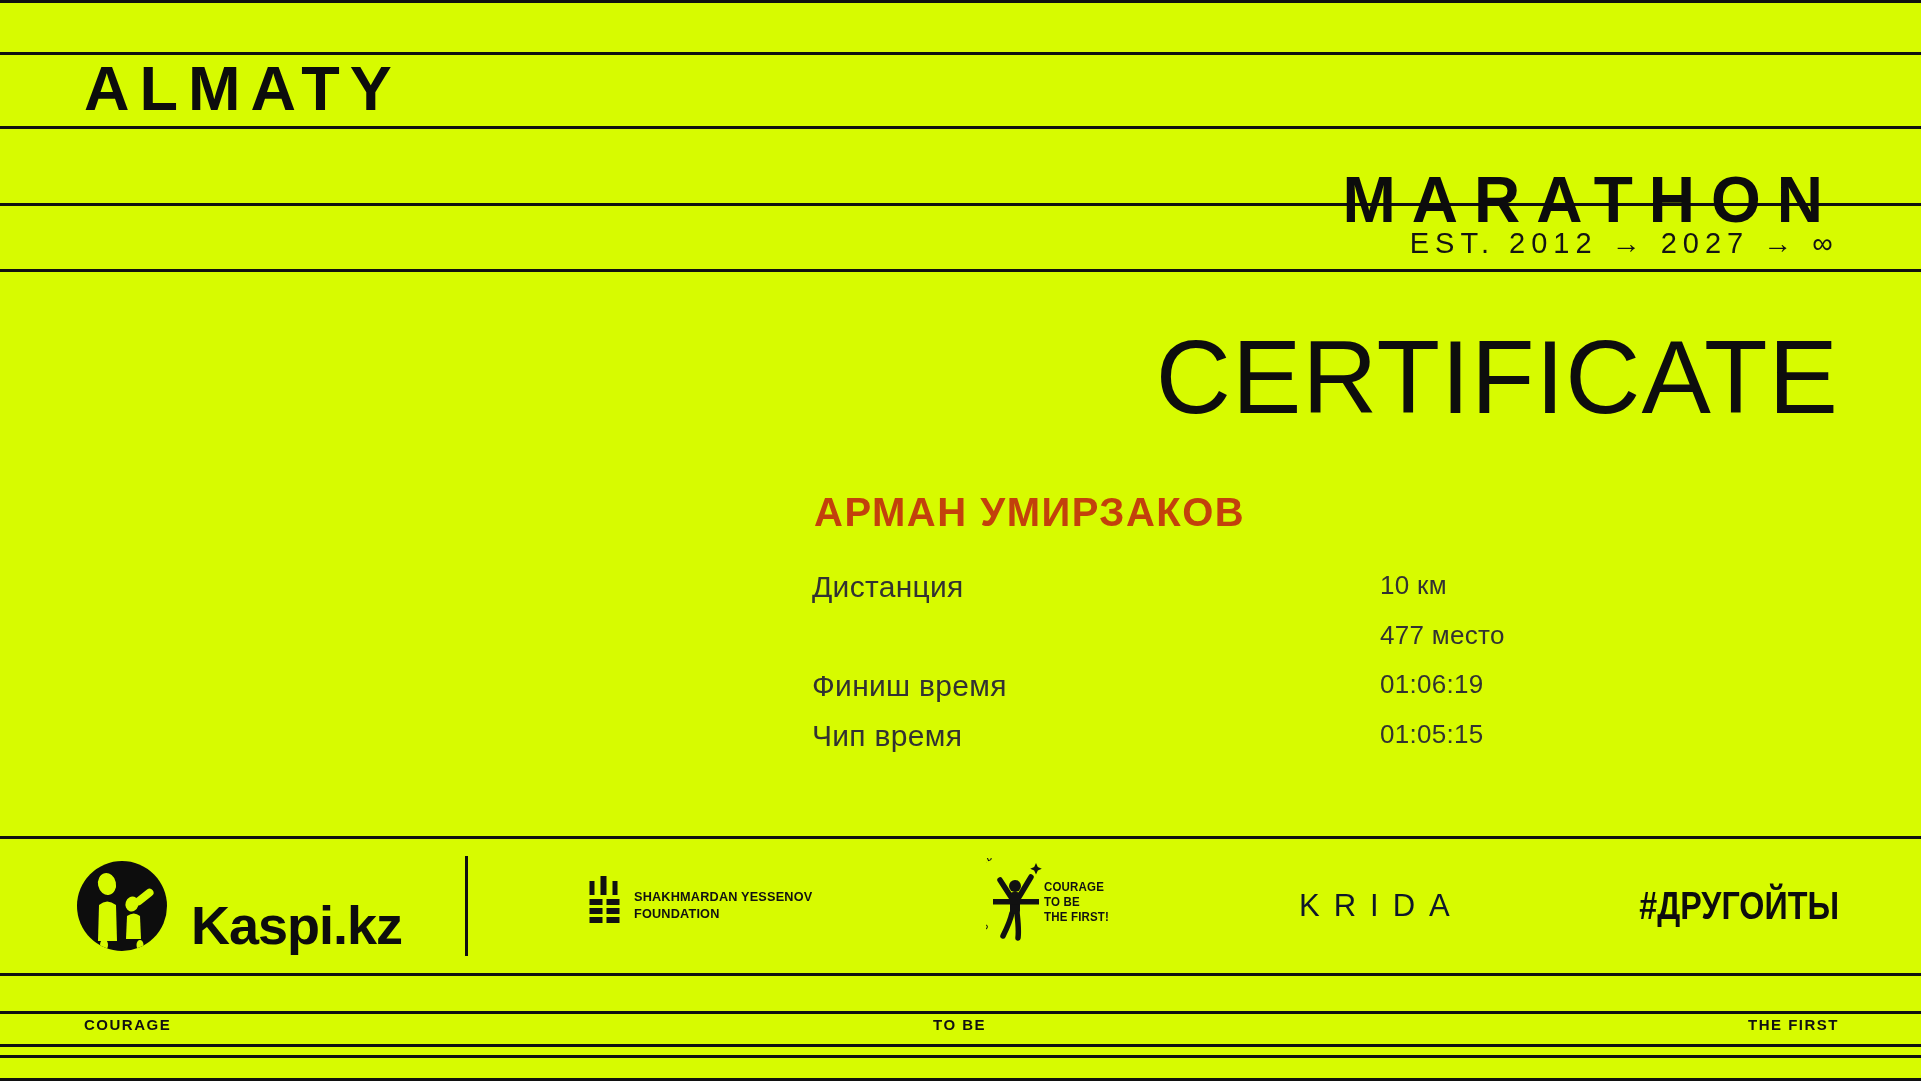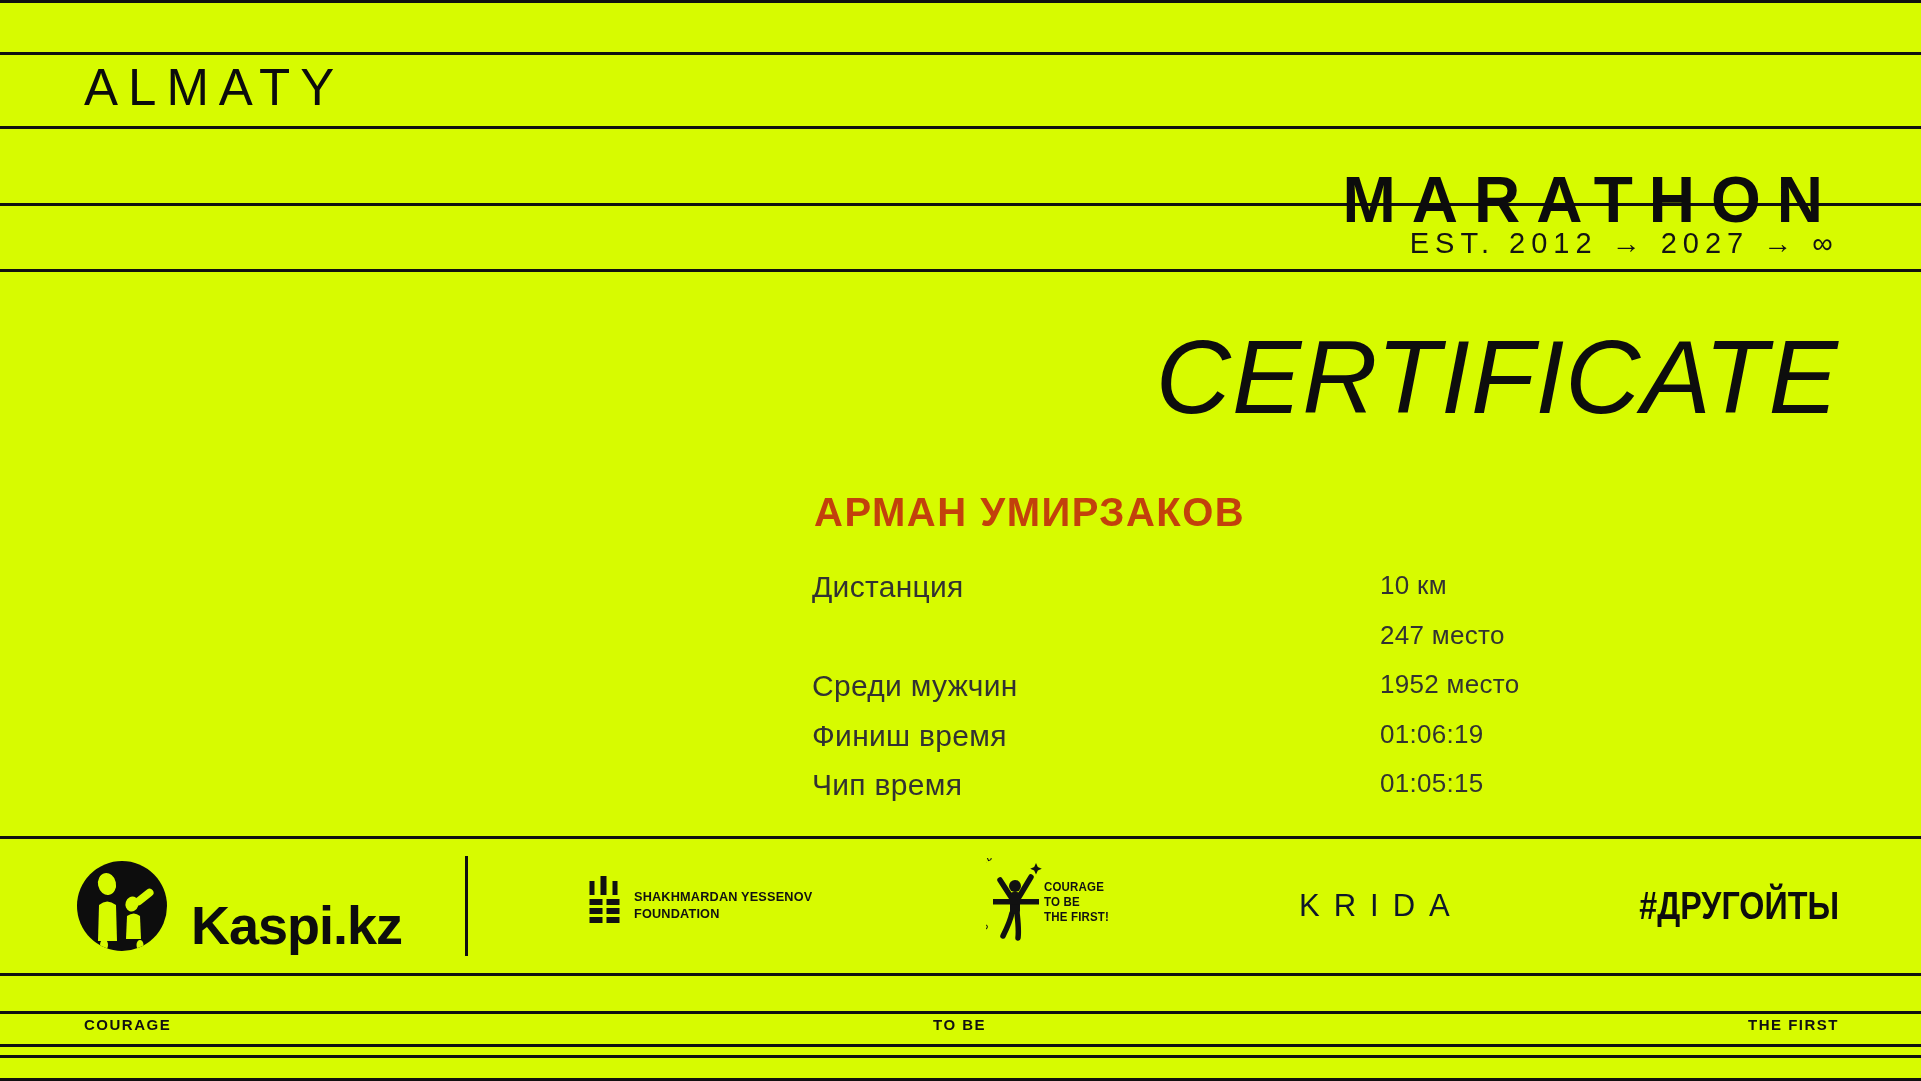--- a/index.html
+++ b/index.html
@@ -6,37 +6,37 @@
   body { width: 1921px; height: 1081px; overflow: hidden; }
   .stage {
     position: relative; width: 1921px; height: 1081px;
     background: #d7fb00; color: #0f0f0f;
     font-family: "Liberation Sans", "DejaVu Sans", sans-serif;
   }
   .hline { position: absolute; left: 0; width: 100%; height: 3px; background: #101010; }
 
   .almaty {
     position: absolute; left: 84px; top: 57px;
-    font-size: 51px; font-weight: 400; letter-spacing: 10px; line-height: 62px;
+    font-size: 63px; font-weight: 700; letter-spacing: 10px; line-height: 62px;
     color: #0c0c0c; white-space: nowrap;
   }
   .marathon {
     position: absolute; right: 82px; top: 133px;
     font-size: 64px; font-weight: 800; letter-spacing: 16px; line-height: 62px;
     color: #0c0c0c; white-space: nowrap; margin-top: 36px;
   }
   .est {
     position: absolute; right: 82px; top: 226px;
     font-size: 29px; font-weight: 500; letter-spacing: 6px; line-height: 34px;
     color: #141414; white-space: nowrap;
   }
   .cert-title {
     position: absolute; right: 82px; top: 325px;
     font-size: 104px; font-weight: 400; letter-spacing: 1px; line-height: 104px;
-    color: #0d0d0d; white-space: nowrap; font-style: italic;
+    color: #0d0d0d; white-space: nowrap;
   }
   .recipient {
     position: absolute; left: 814px; top: 488px;
     font-size: 40px; font-weight: 700; letter-spacing: 1.5px; line-height: 48px;
     color: #c2410c; white-space: nowrap;
   }
   .results { position: absolute; left: 812px; top: 570px; width: 860px; }
   .result-row { position: relative; height: 49.6px; display: flex; }
   .result-label {
     font-size: 30px; font-weight: 400; letter-spacing: 0.3px; color: #323232; white-space: nowrap;
@@ -110,25 +110,21 @@
   <div class="cert-title">CERTIFICATE</div>
 
   <div class="recipient">АРМАН УМИРЗАКОВ</div>
 
   <div class="results">
     <div class="result-row">
       <span class="result-label">Дистанция</span>
       <span class="result-value">10 км</span>
     </div>
     <div class="result-row">
-      <span class="result-value">247 место</span>
-    </div>
-    <div class="result-row">
-      <span class="result-label">Среди мужчин</span>
-      <span class="result-value">1952 место</span>
+      <span class="result-value">477 место</span>
     </div>
     <div class="result-row">
       <span class="result-label">Финиш время</span>
       <span class="result-value">01:06:19</span>
     </div>
     <div class="result-row">
       <span class="result-label">Чип время</span>
       <span class="result-value">01:05:15</span>
     </div>
   </div>

